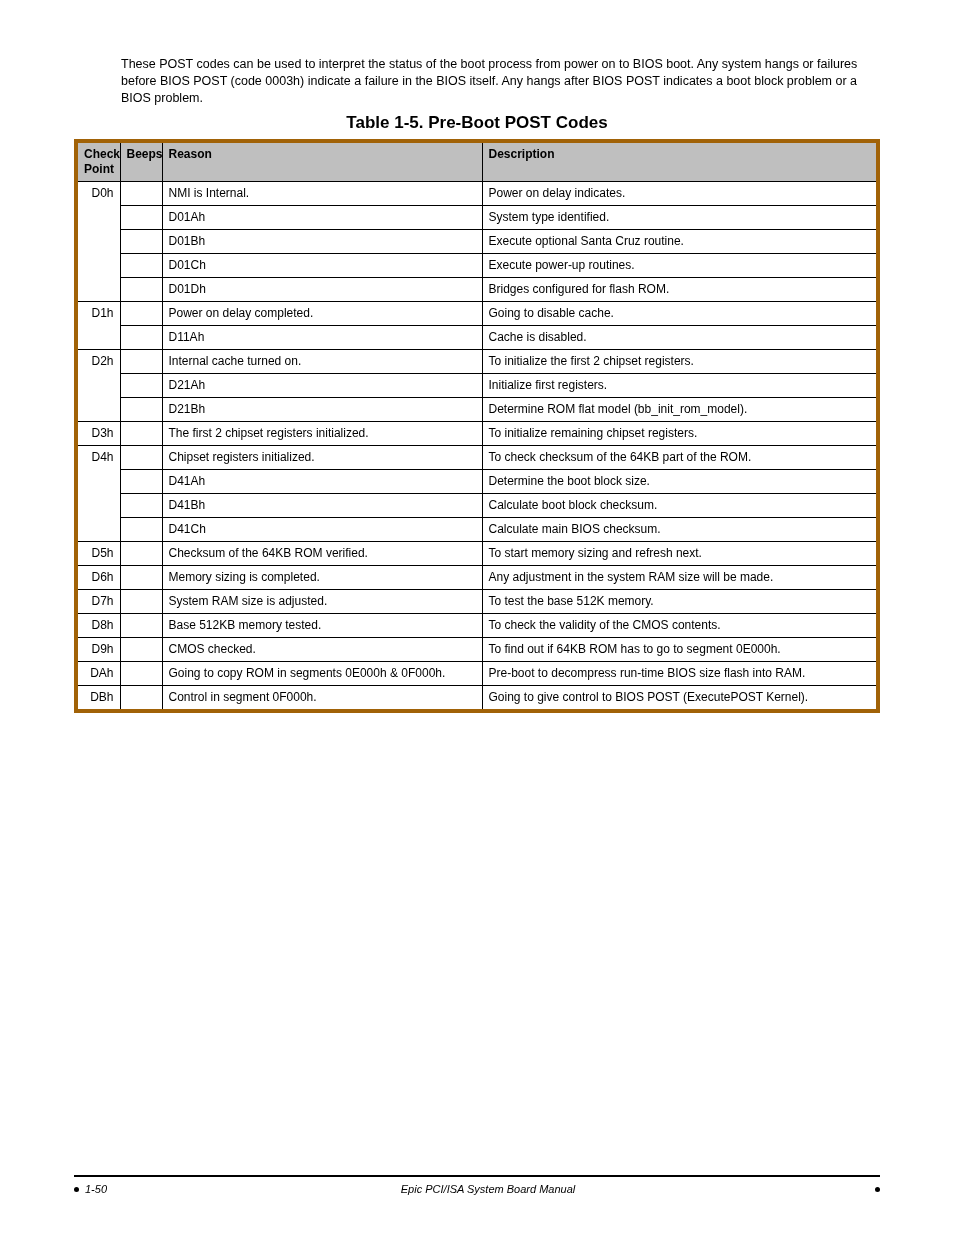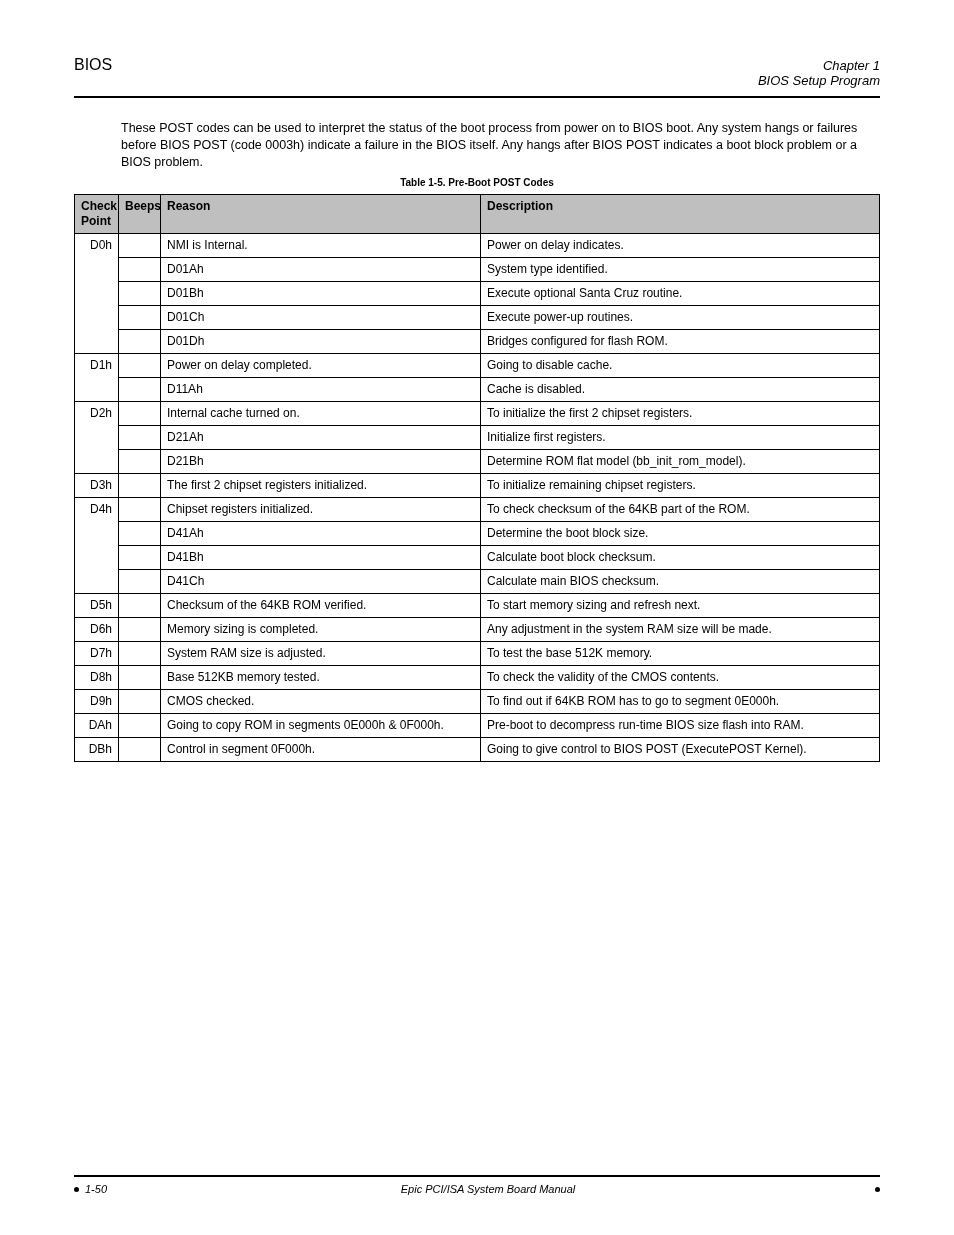--- a/index.html
+++ b/index.html
@@ -42,21 +42,21 @@
   }
   .intro-text {
     font-size: 12.5px;
     line-height: 1.35;
     margin-bottom: 6px;
     margin-left: 47px;
   }
   .table-title {
     text-align: center;
     font-weight: bold;
-    font-size: 10px;
+    font-size: 17px;
     margin: 4px 0 6px 0;
   }
   .content-zone {
     flex: 1 1 auto;
   }
   table.bios-table {
     border-collapse: collapse;
     width: 100%;
     table-layout: fixed;
     font-size: 12px;
@@ -72,21 +72,21 @@
     font-weight: bold;
     text-align: left;
   }
   
   .col-checkpoint { width: 44px; }
   .col-beep { width: 42px; }
   .col-reason { width: 320px; }
   .col-description { width: auto; }
   
   .group-top td, .group-top th { border-top: 2px solid #000; }
-  table.bios-table { border: 1px solid #a16207; }
+  table.bios-table { border: 4px solid #a16207; }
   td.rowhead { text-align: right; }
   td.beep { text-align: center; }
   
   .footer-zone {
     flex: 0 0 auto;
   }
   hr.footer-rule {
     border: none;
     border-top: 2px solid #000;
     margin: 0 0 6px 0;
@@ -109,30 +109,20 @@
     height: 5px;
     background: #000;
     border-radius: 50%;
     display: inline-block;
   }
 </style>
 </head>
 <body>
 
 <div class="page">
-  <div class="header-zone">
-    <div class="header-line">
-      <div class="header-left">BIOS</div>
-      <div class="header-right">
-        <div>Chapter 1</div>
-        <div>BIOS Setup Program</div>
-      </div>
-    </div>
-    <hr class="header-rule">
-  </div>
 
   <div class="content-zone">
     <div class="intro-text">These POST codes can be used to interpret the status of the boot process from power on to BIOS boot. Any system hangs or failures before BIOS POST (code 0003h) indicate a failure in the BIOS itself. Any hangs after BIOS POST indicates a boot block problem or a BIOS problem.</div>
     <div class="table-title">Table 1-5. Pre-Boot POST Codes</div>
 
     <table class="bios-table">
       <colgroup>
         <col class="col-checkpoint">
         <col class="col-beep">
         <col class="col-reason">

